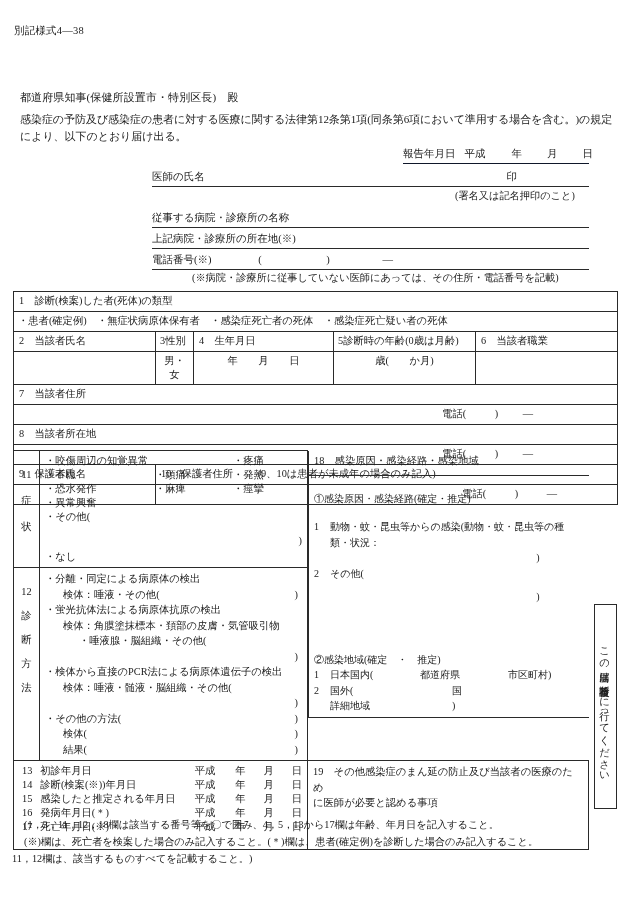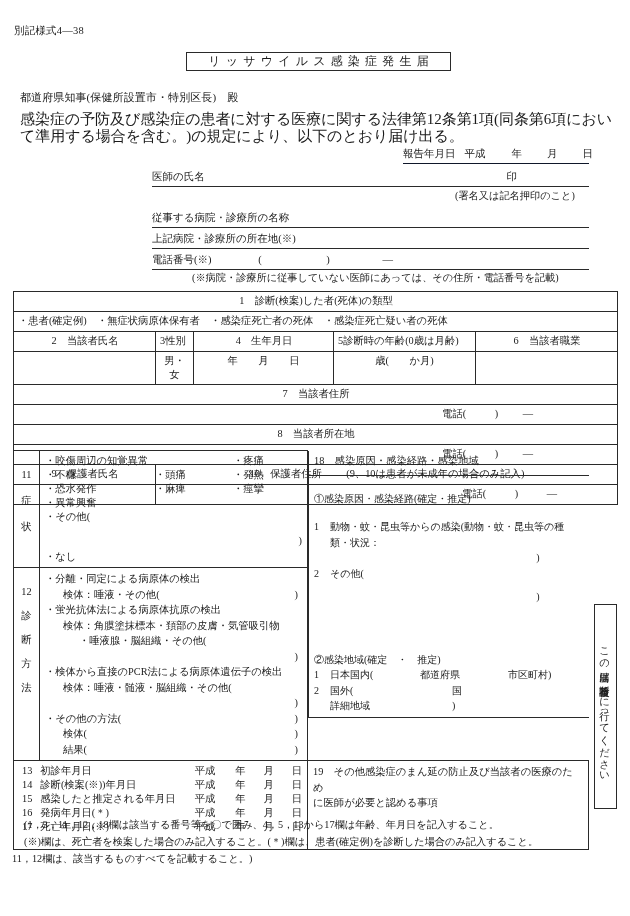--- a/index.html
+++ b/index.html
@@ -49,21 +49,21 @@
     left: 20px;
     top: 90px;
     font-size: 11px;
     letter-spacing: 0.1px;
   }
   .lawtext {
     position: absolute;
     left: 20px;
     top: 111px;
     width: 598px;
-    font-size: 15px;
+    font-size: 11px;
     line-height: 17px;
     letter-spacing: -0.05px;
   }
   
   .rpt-date {
     position: absolute;
     left: 403px;
     top: 147px;
     width: 186px;
     border-bottom: 1px solid #0f172a;
@@ -126,21 +126,21 @@
     font-size: 10.3px;
     padding: 2px 4px;
     vertical-align: top;
     line-height: 14px;
   }
   #tbl-patient {
     left: 13px;
     top: 291px;
     width: 604px;
   }
-  .r-num { padding-left: 5px !important; text-align: center; }
+  .r-num { padding-left: 5px !important; }
   .cell-center { text-align: center; }
   .tel-inline { text-align: right; padding-right: 84px !important; }
   .tel-inline2 { text-align: right; padding-right: 60px !important; }
 
   #tbl-main {
     left: 13px;
     top: 450px;
     width: 575px;
   }
   #tbl-main td { padding: 3px 5px; }
@@ -195,21 +195,20 @@
   .foot2 { left: 24px; top: 834px; }
   .foot3 { left: 12px; top: 851px; }
 </style>
 </head>
 <body>
 
 <div class="page">
 
   <div class="form-code">別記様式4—38</div>
 
-  <div class="title-box">リッサウイルス感染症発生届</div>
 
   <div class="addressee">都道府県知事(保健所設置市・特別区長)　殿</div>
 
   <div class="lawtext">感染症の予防及び感染症の患者に対する医療に関する法律第12条第1項(同条第6項において準用する場合を含む。)の規定により、以下のとおり届け出る。</div>
 
   <div class="rpt-date">
     <span class="lbl">報告年月日</span>
     <span class="era">平成</span>
     <span class="u1">年</span>
     <span class="u2">月</span>

